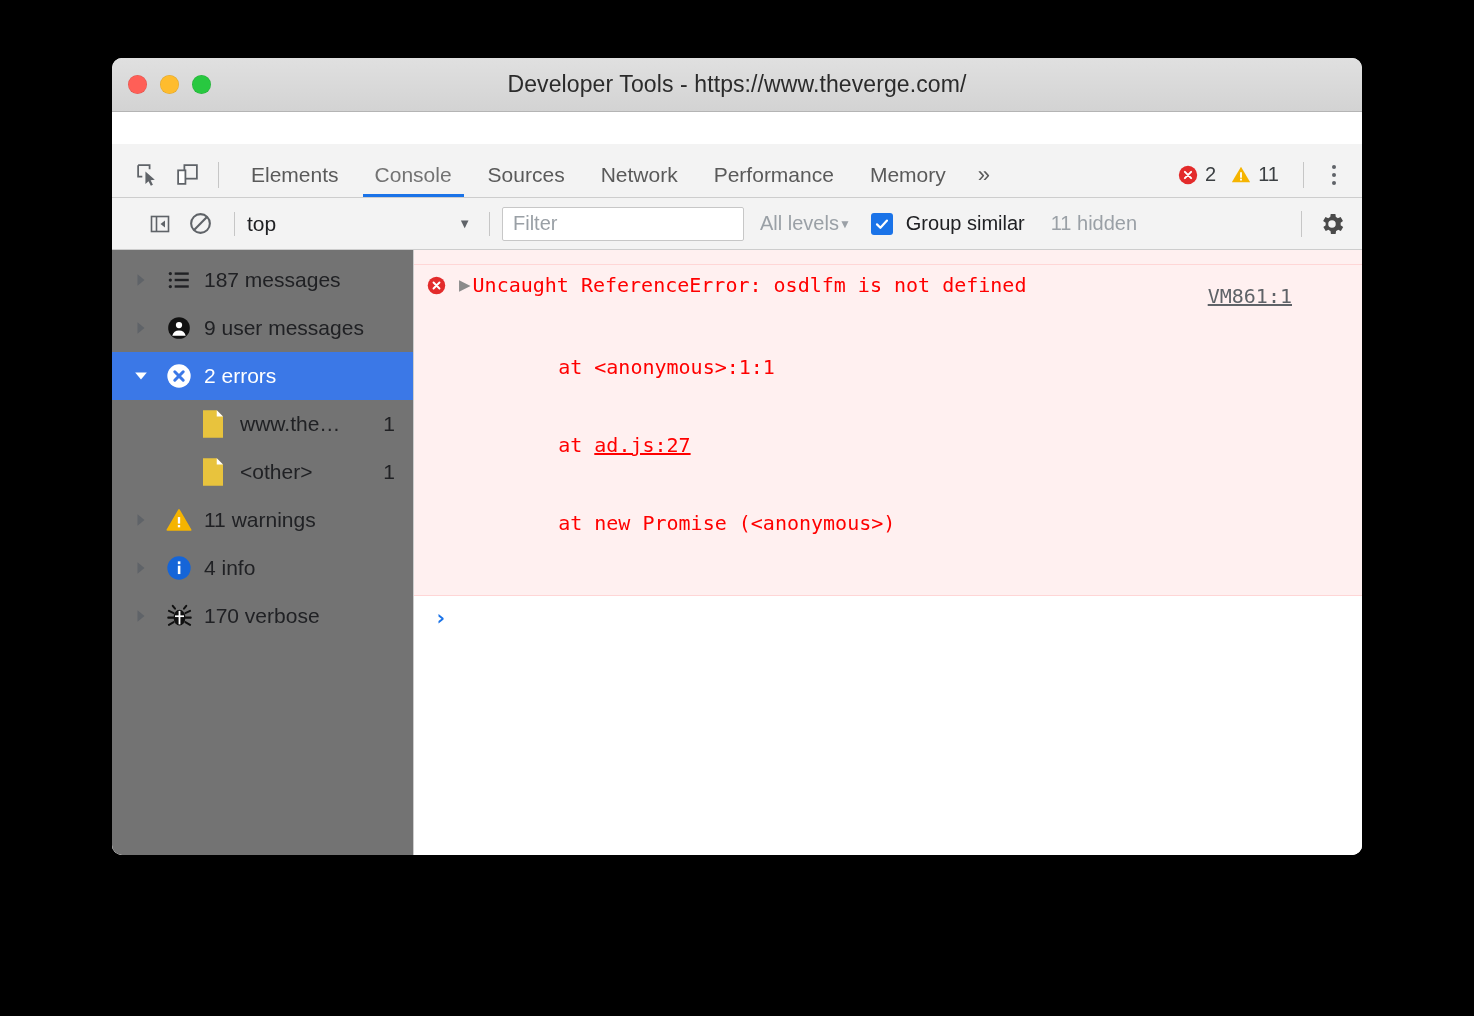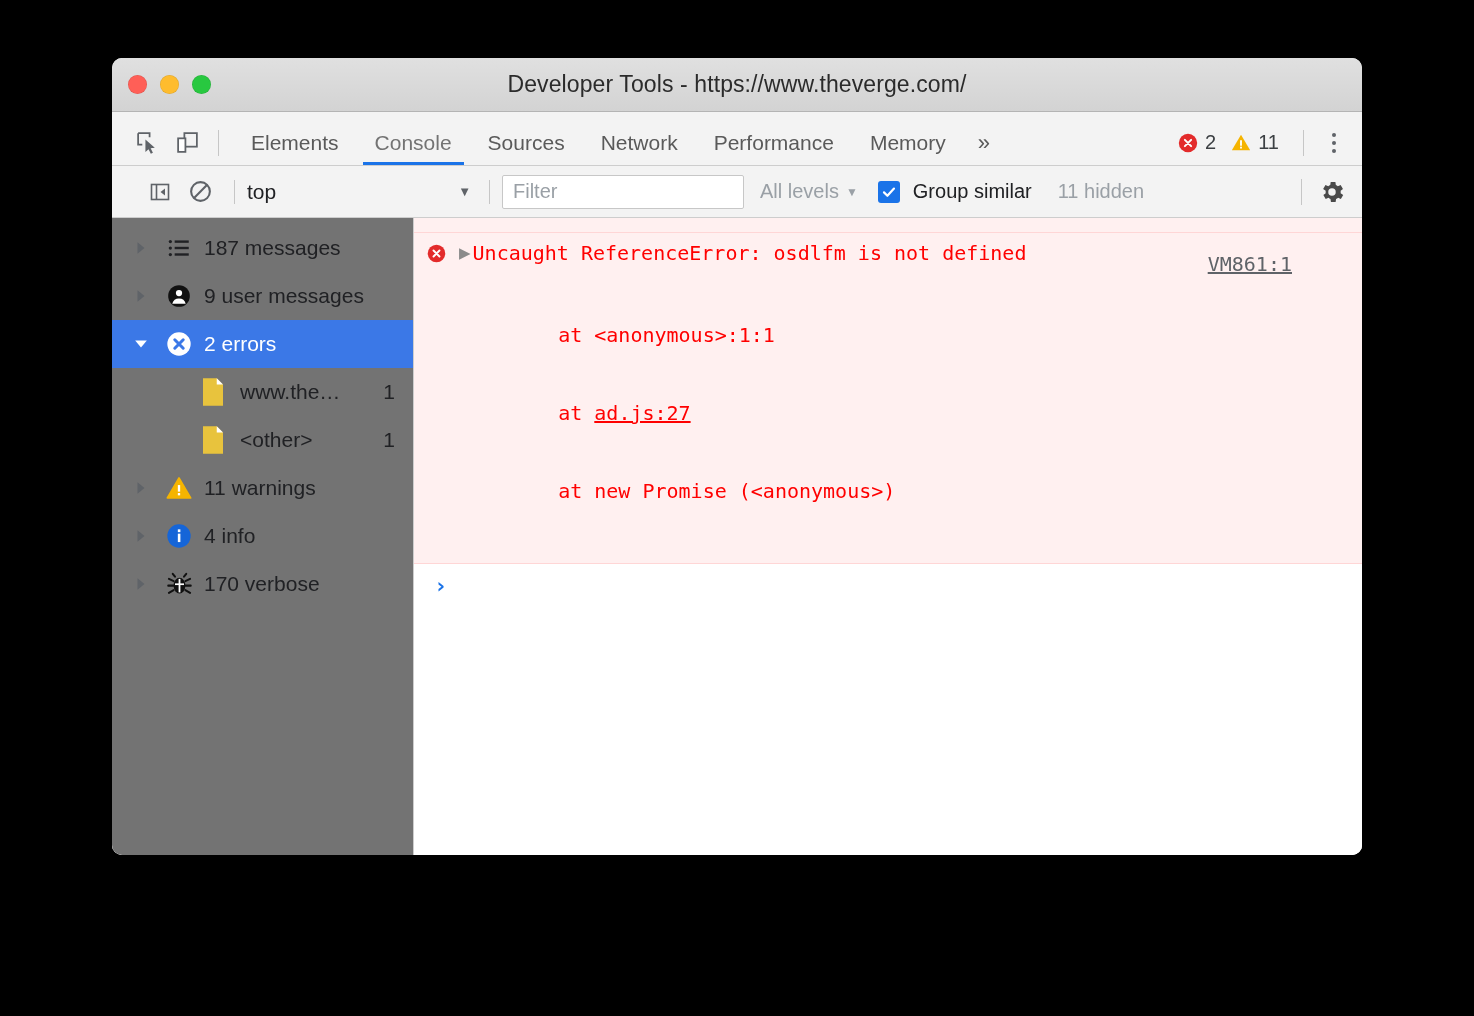--- a/index.html
+++ b/index.html
@@ -63,20 +63,21 @@
   
   #tabbar {
     position: relative;
     height: 54px;
     background: #f3f3f3;
     border-bottom: 1px solid #cdcdcd;
     display: flex;
     align-items: center;
     padding: 8px 0 0 18px;
     box-sizing: border-box;
+    margin-top: 32px;
   }
   .tb-icon-btn {
     width: 34px; height: 34px;
     display: flex; align-items: center; justify-content: center;
     margin-right: 6px;
   }
   .tb-sep {
     width: 1px; height: 26px;
     background: #c6c6c6;
     margin: 0 14px 0 8px;
@@ -170,21 +171,20 @@
     border-radius: 2px;
     display: flex; align-items: center;
     padding: 0 10px;
     box-sizing: border-box;
     font-size: 20px;
     color: #9aa0a6;
     margin-right: 16px;
   }
   .levels {
     display: flex; align-items: center;
-    gap: 7px;
     font-size: 20px;
     color: #9aa0a6;
     margin-right: 20px;
   }
   .levels .caret { font-size: 12px; }
   .group-similar {
     display: flex; align-items: center;
     gap: 13px;
     font-size: 20px;
     color: #202124;

